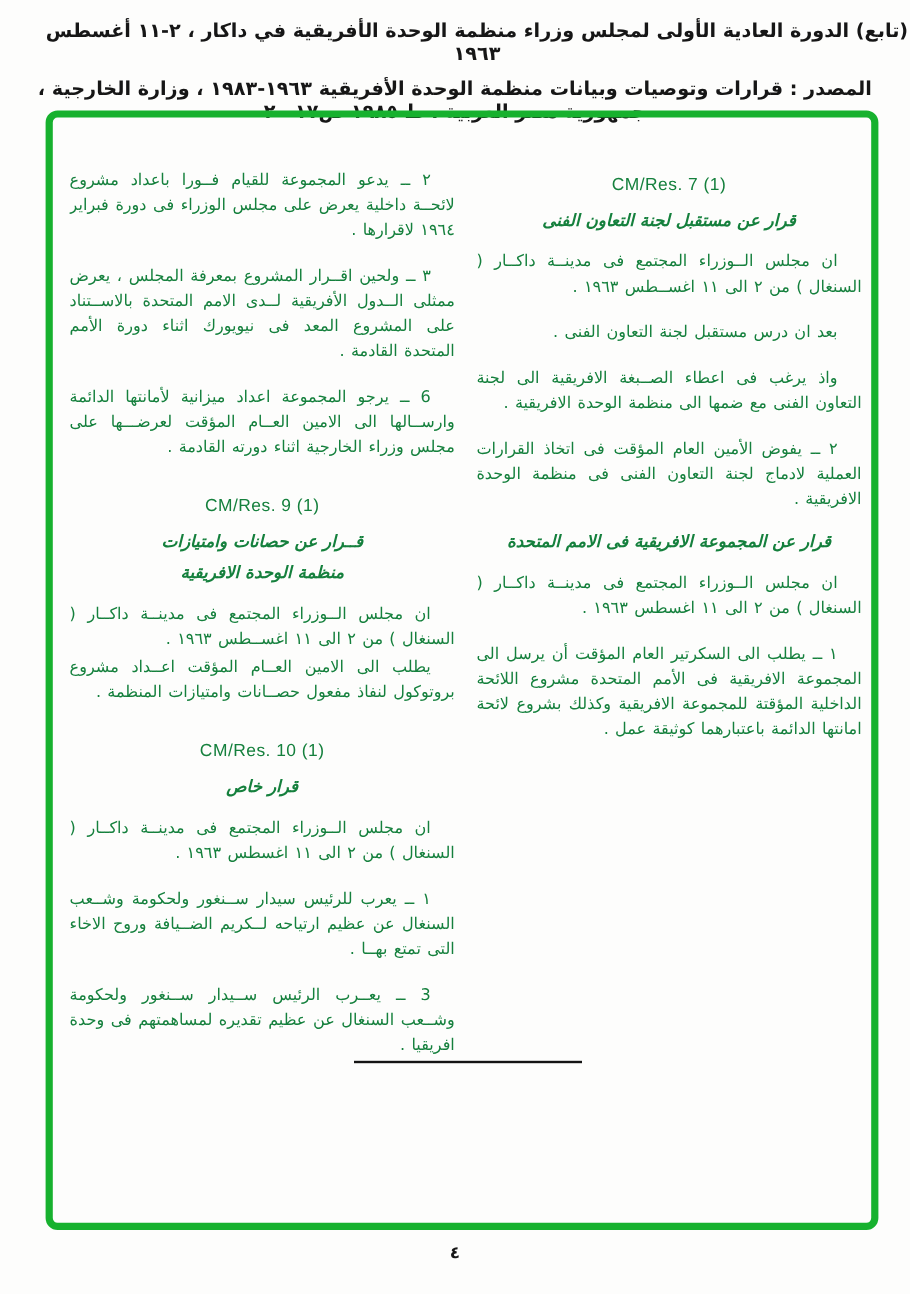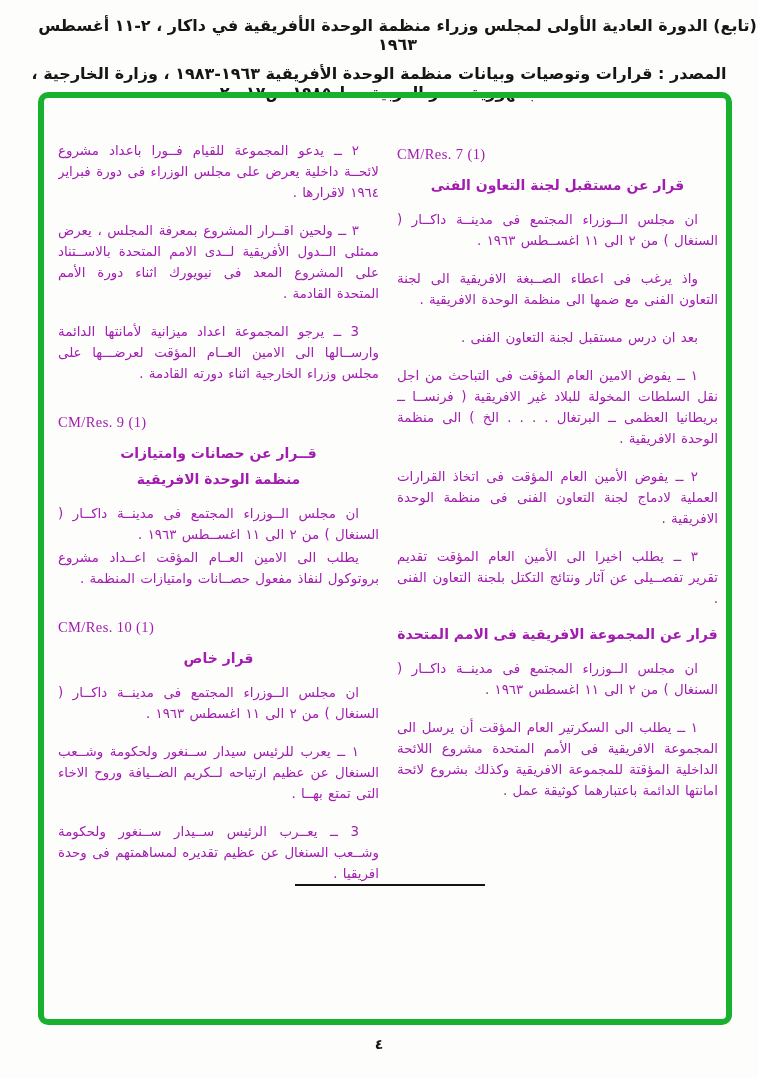--- a/index.html
+++ b/index.html
@@ -14,66 +14,64 @@
     position:absolute;left:38px;top:92px;width:694px;height:933px;
     box-sizing:border-box;border:6px solid #17b12e;border-radius:10px;background:transparent;
   }
   .columns{
     position:absolute;left:44px;top:98px;width:682px;height:921px;box-sizing:border-box;
     direction:rtl;display:flex;justify-content:space-between;
     padding:40px 8px 0 14px;overflow:hidden;
   }
   .col{width:321px;overflow:hidden;}
   .col-left{padding-top:2px;}
-  .block{color:#a21caf;}
+  .block{color:#15803d;}
   .para{
     font-size:13.4px;line-height:21px;text-align:justify;text-indent:20px;
     margin:0 0 17px;word-spacing:1px;
   }
   .para.tight{margin-top:-15px;}
   .res_number{
-    direction:ltr;text-align:left;font-family:Liberation Serif, serif;
+    direction:ltr;text-align:center;font-family:Liberation Sans, sans-serif;
     font-size:14.5px;margin:30px 0 14px;letter-spacing:.4px;
   }
   .col .block:first-child{margin-top:8px;}
   .col-left .block:first-child{margin-top:0;}
-  .heading{font-size:14px;font-weight:bold;text-align:center;margin:0 0 16px;}
+  .heading{font-size:14px;font-weight:bold;text-align:center;margin:0 0 16px;font-style:italic;}
   .heading.sub{margin-top:-6px;text-align:center;}
   .divider{position:absolute;left:295px;top:884px;width:190px;height:2px;background:#141414;}
   .page-num{position:absolute;top:1036px;left:0;width:758px;text-align:center;
     font-size:14px;font-weight:bold;direction:rtl;}
 </style>
 </head>
 <body>
 
 <div class="header">
   <div class="title">(تابع)  الدورة العادية الأولى لمجلس وزراء منظمة الوحدة الأفريقية في داكار ، ٢-١١ أغسطس ١٩٦٣</div>
   <div class="source">المصدر : قرارات وتوصيات وبيانات منظمة الوحدة الأفريقية ١٩٦٣-١٩٨٣ ، وزارة الخارجية ، جمهورية مصر العربية ، ط ١٩٨٥ ص١٧-٢٠</div>
 </div>
 
 <div class="green-box" style="border-color: rgb(23, 177, 46);"></div>
 
 <div class="columns">
   <div class="col col-right">
       <div class="block res_number">CM/Res. 7 (1)</div>
       <div class="block heading">قرار عن مستقبل لجنة التعاون الفنى</div>
       <div class="block para">ان مجلس الــوزراء المجتمع فى مدينــة داكــار ( السنغال ) من ٢ الى ١١ اغســطس ١٩٦٣ .</div>
+      <div class="block para">بعد ان درس مستقبل لجنة التعاون الفنى .</div>
       <div class="block para">واذ يرغب فى اعطاء الصــبغة الافريقية الى لجنة التعاون الفنى مع ضمها الى منظمة الوحدة الافريقية .</div>
-      <div class="block para">بعد ان درس مستقبل لجنة التعاون الفنى .</div>
-      <div class="block para">١ ــ يفوض الامين العام المؤقت فى التباحث من اجل نقل السلطات المخولة للبلاد غير الافريقية ( فرنســا ــ بريطانيا العظمى ــ البرتغال . . . . الخ ) الى منظمة الوحدة الافريقية .</div>
       <div class="block para">٢ ــ يفوض الأمين العام المؤقت فى اتخاذ القرارات العملية لادماج لجنة التعاون الفنى فى منظمة الوحدة الافريقية .</div>
-      <div class="block para">٣ ــ يطلب اخيرا الى الأمين العام المؤقت تقديم تقرير تفصــيلى عن آثار ونتائج التكتل بلجنة التعاون الفنى .</div>
       <div class="block heading">قرار عن المجموعة الافريقية فى الامم المتحدة</div>
       <div class="block para">ان مجلس الــوزراء المجتمع فى مدينــة داكــار ( السنغال ) من ٢ الى ١١ اغسطس ١٩٦٣ .</div>
       <div class="block para">١ ــ يطلب الى السكرتير العام المؤقت أن يرسل الى المجموعة الافريقية فى الأمم المتحدة مشروع اللائحة الداخلية المؤقتة للمجموعة الافريقية وكذلك بشروع لائحة امانتها الدائمة باعتبارهما كوثيقة عمل .</div>
     </div>
   <div class="col col-left">
       <div class="block para">٢ ــ يدعو المجموعة للقيام فــورا باعداد مشروع لائحــة داخلية يعرض على مجلس الوزراء فى دورة فبراير ١٩٦٤ لاقرارها .</div>
       <div class="block para">٣ ــ ولحين اقــرار المشروع بمعرفة المجلس ، يعرض ممثلى الــدول الأفريقية لــدى الامم المتحدة بالاســتناد على المشروع المعد فى نيويورك اثناء دورة الأمم المتحدة القادمة .</div>
-      <div class="block para">3 ــ يرجو المجموعة اعداد ميزانية لأمانتها الدائمة وارســالها الى الامين العــام المؤقت لعرضـــها على مجلس وزراء الخارجية اثناء دورته القادمة .</div>
+      <div class="block para">6 ــ يرجو المجموعة اعداد ميزانية لأمانتها الدائمة وارســالها الى الامين العــام المؤقت لعرضـــها على مجلس وزراء الخارجية اثناء دورته القادمة .</div>
       <div class="block res_number">CM/Res. 9 (1)</div>
       <div class="block heading">قــرار عن حصانات وامتيازات</div>
       <div class="block heading sub">منظمة الوحدة الافريقية</div>
       <div class="block para">ان مجلس الــوزراء المجتمع فى مدينــة داكــار ( السنغال ) من ٢ الى ١١ اغســطس ١٩٦٣ .</div>
       <div class="block para tight">يطلب الى الامين العــام المؤقت اعــداد مشروع بروتوكول لنفاذ مفعول حصــانات وامتيازات المنظمة .</div>
       <div class="block res_number">CM/Res. 10 (1)</div>
       <div class="block heading">قرار خاص</div>
       <div class="block para">ان مجلس الــوزراء المجتمع فى مدينــة داكــار ( السنغال ) من ٢ الى ١١ اغسطس ١٩٦٣ .</div>
       <div class="block para">١ ــ يعرب للرئيس سيدار ســنغور ولحكومة وشــعب السنغال عن عظيم ارتياحه لــكريم الضــيافة وروح الاخاء التى تمتع بهــا .</div>
       <div class="block para">3 ــ يعــرب الرئيس ســيدار ســنغور ولحكومة وشــعب السنغال عن عظيم تقديره لمساهمتهم فى وحدة افريقيا .</div>

